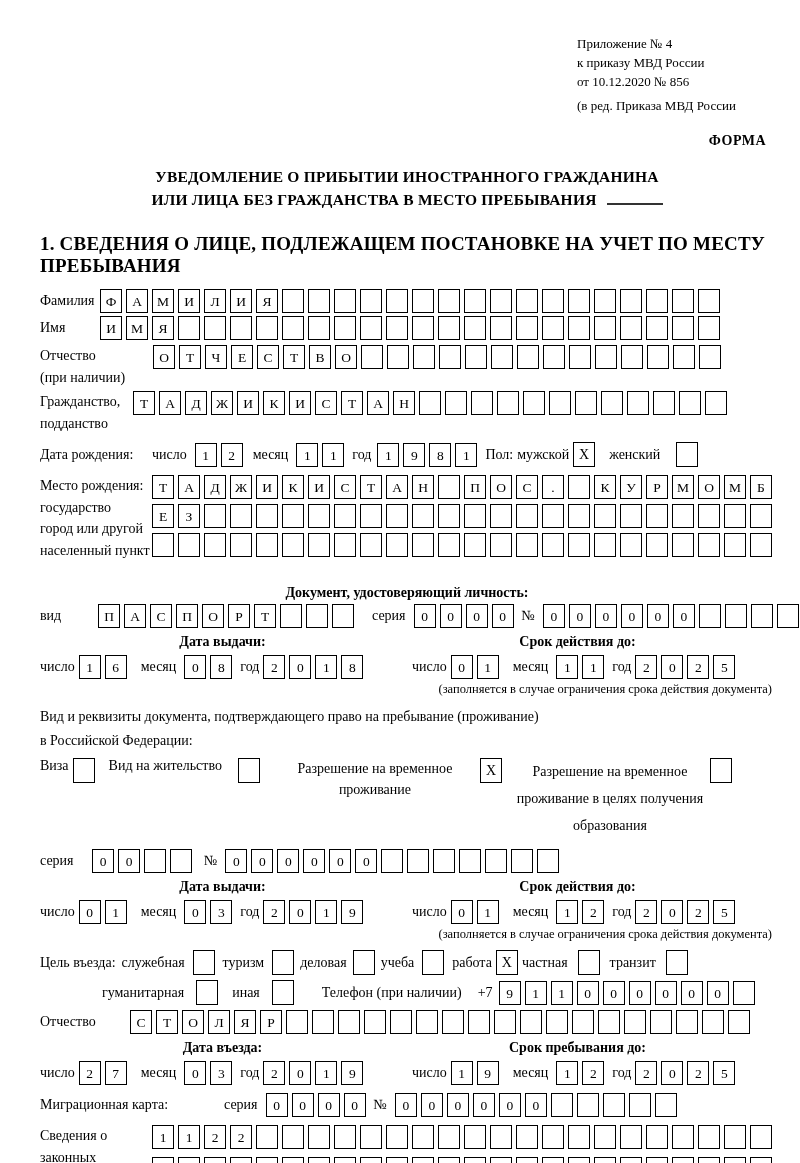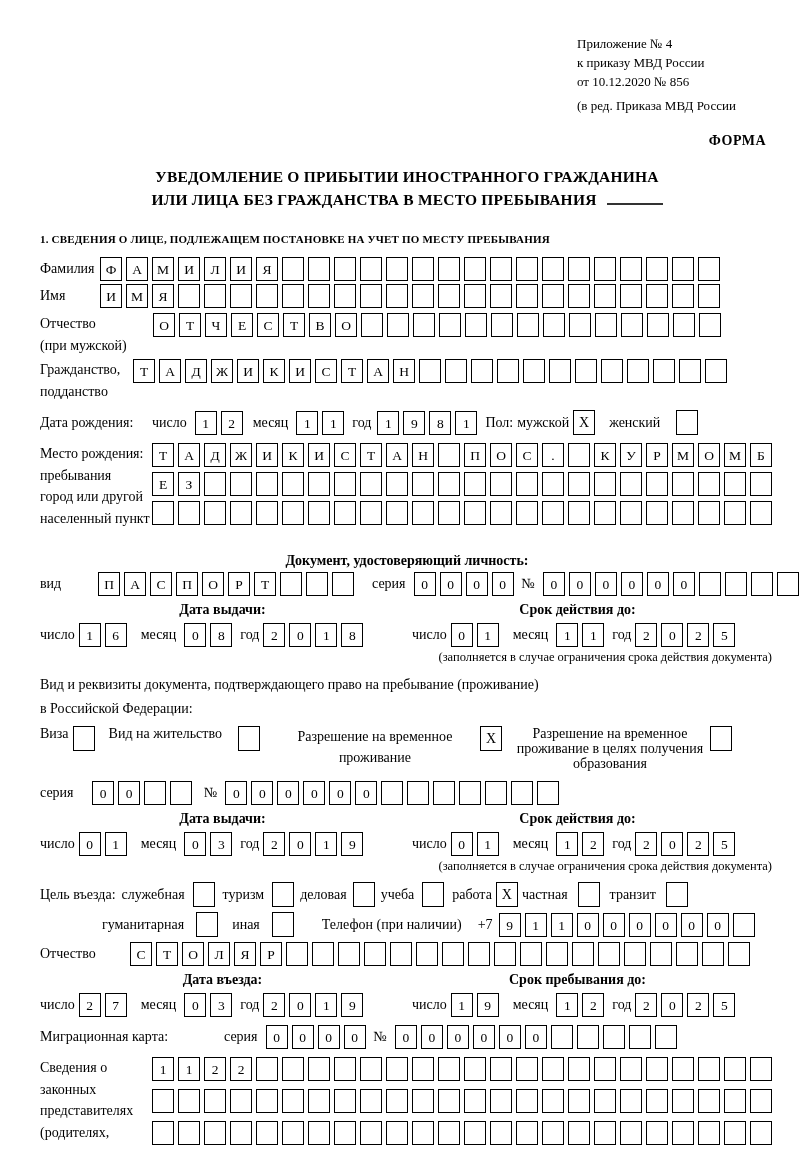--- a/index.html
+++ b/index.html
@@ -8,21 +8,21 @@
     font-family:"Liberation Serif","DejaVu Serif",serif;
     font-size:14px;box-sizing:border-box;
     padding:34px 26px 0 40px;overflow:hidden;position:relative;
   }
   
   .hdr{margin-left:537px;font-size:13px;line-height:19px;}
   .hdr .gap{margin-top:5px;}
   .forma{font-weight:bold;text-align:right;padding-right:8px;margin-top:18px;font-size:14px;letter-spacing:.5px;font-family:Liberation Serif, serif;}
   .title{text-align:center;font-weight:bold;font-size:15.5px;line-height:23px;margin-top:16px;letter-spacing:.2px;}
   .uline{display:inline-block;width:56px;border-bottom:2px solid #333;height:.9em;margin-left:10px;}
-  .sect{font-weight:bold;font-size:11px;margin-top:22px;letter-spacing:.2px;}
+  .sect{font-weight:bold;font-size:19px;margin-top:22px;letter-spacing:.2px;}
   
   .row{display:flex;align-items:center;margin-top:5px;}
   .row.top{align-items:flex-start;}
   .lbl{flex:none;}
   .lblcol{flex:none;line-height:21.5px;}
   .cells{display:flex;flex:none;}
   .cell{
     box-sizing:content-box;flex:none;width:20px;height:22px;
     border:1.7px solid #000;margin-right:4px;text-align:center;
     line-height:23px;font-size:13.5px;background:#fff;
@@ -35,21 +35,21 @@
   .docheading{text-align:center;font-weight:bold;margin-top:24px;font-size:14px;}
   .dualhead{display:flex;margin-top:6px;font-weight:bold;}
   .dualhead .h1{width:365px;text-align:center;flex:none;}
   .dualhead .h2{width:345px;text-align:center;flex:none;}
   .dhalf{display:flex;align-items:center;flex:none;}
   .dhalf.left{width:372px;}
   .note{font-size:12.5px;text-align:right;margin-top:3px;padding-right:2px;}
   .intro{margin-top:8px;line-height:24px;}
   .optlbl{flex:none;}
   .wrap2{width:198px;text-align:center;line-height:21px;flex:none;}
-  .wrap3{width:188px;text-align:center;line-height:15px;flex:none;}
+  .wrap3{width:188px;text-align:center;line-height:27px;flex:none;}
 </style>
 </head>
 <body>
 
 <div class="page">
 
   <div class="hdr">
     <div>Приложение № 4</div>
     <div>к приказу МВД России</div>
     <div>от 10.12.2020 № 856</div>
@@ -123,21 +123,21 @@
         <span class="cell"></span>
         <span class="cell"></span>
         <span class="cell"></span>
         <span class="cell"></span>
       </span>
   </div>
 
   <div class="row top mt5">
     <span class="lblcol" style="width:113px">
       <span style="display:block">Отчество</span>
-      <span style="display:block">(при мужской)</span>
+      <span style="display:block">(при наличии)</span>
     </span>
     <span class="cells">
         <span class="cell">О</span>
         <span class="cell">Т</span>
         <span class="cell">Ч</span>
         <span class="cell">Е</span>
         <span class="cell">С</span>
         <span class="cell">Т</span>
         <span class="cell">В</span>
         <span class="cell">О</span>
@@ -212,21 +212,21 @@
     <span class="ml4">Пол:</span>
     <span class="ml4">мужской</span>
     <span class="cbox ml4">X</span>
     <span class="ml14">женский</span>
     <span class="cbox ml16"></span>
   </div>
 
   <div class="row top mt8">
     <span class="lblcol" style="width:112px">
       <span style="display:block">Место рождения:</span>
-      <span style="display:block">пребывания</span>
+      <span style="display:block">государство</span>
       <span style="display:block">город или другой</span>
       <span style="display:block">населенный пункт</span>
     </span>
     <span>
       <span class="cells">
           <span class="cell">Т</span>
           <span class="cell">А</span>
           <span class="cell">Д</span>
           <span class="cell">Ж</span>
           <span class="cell">И</span>

